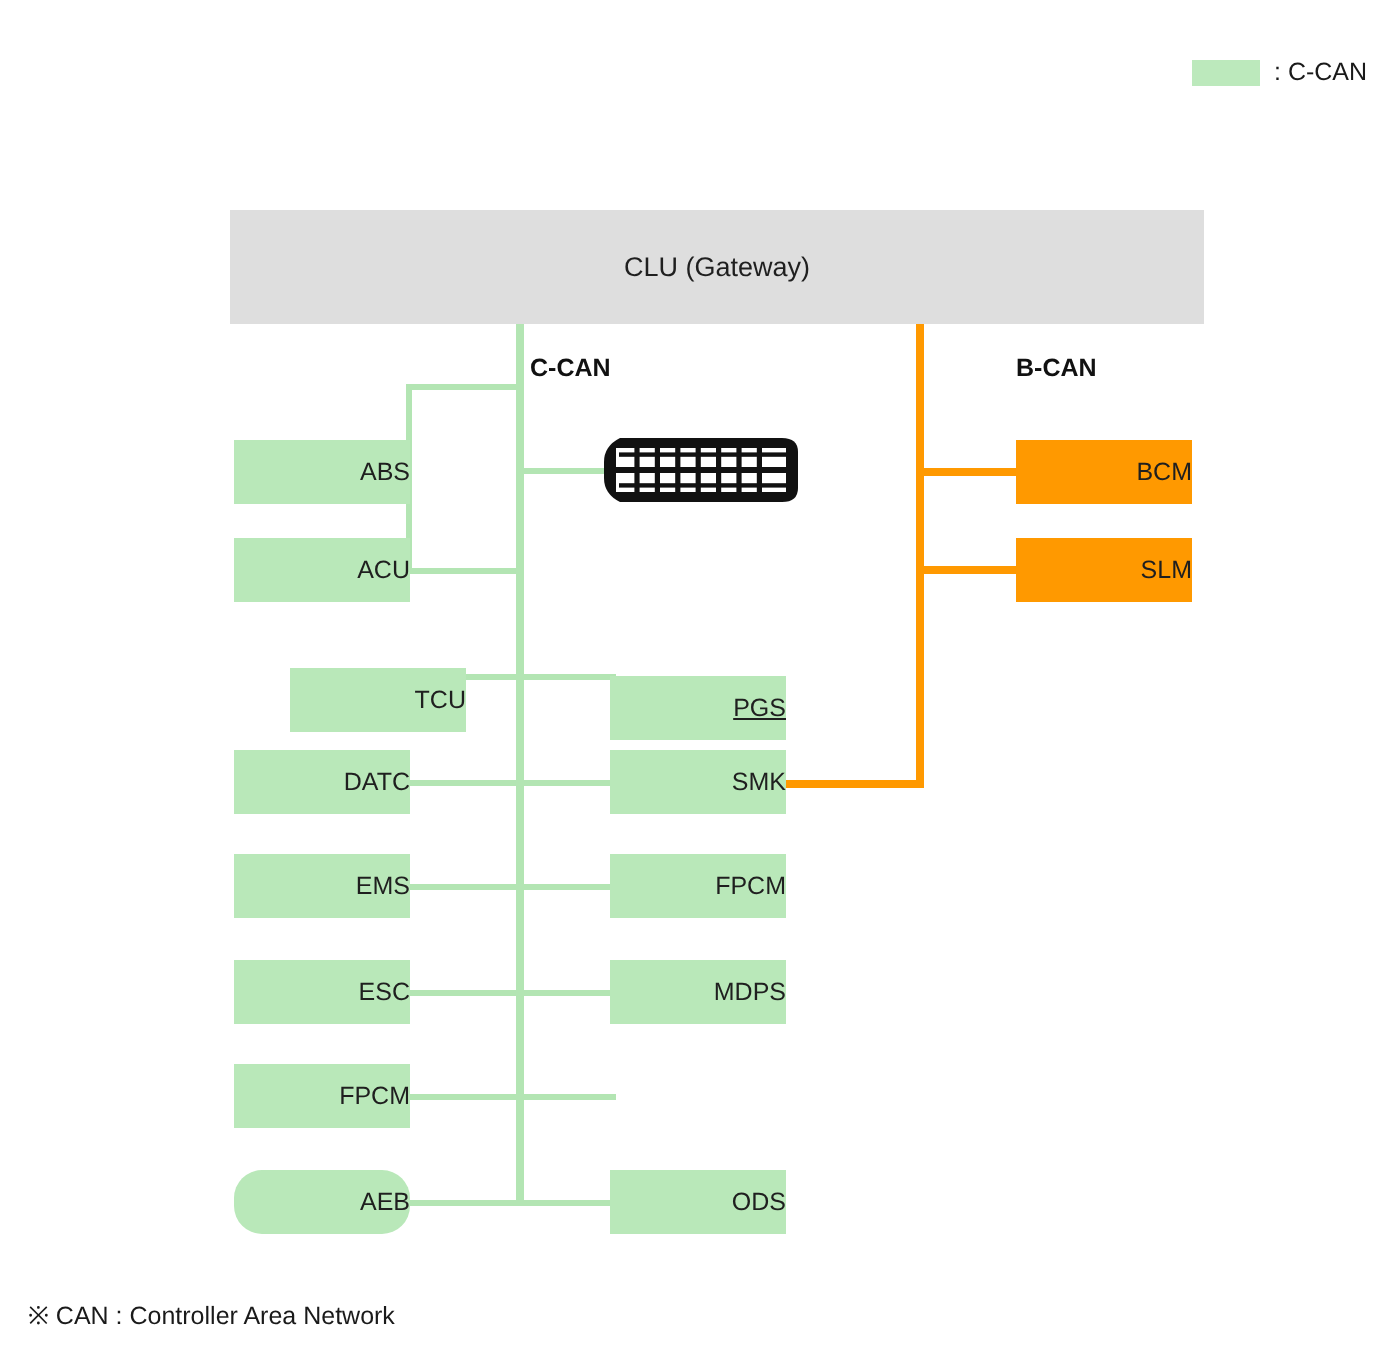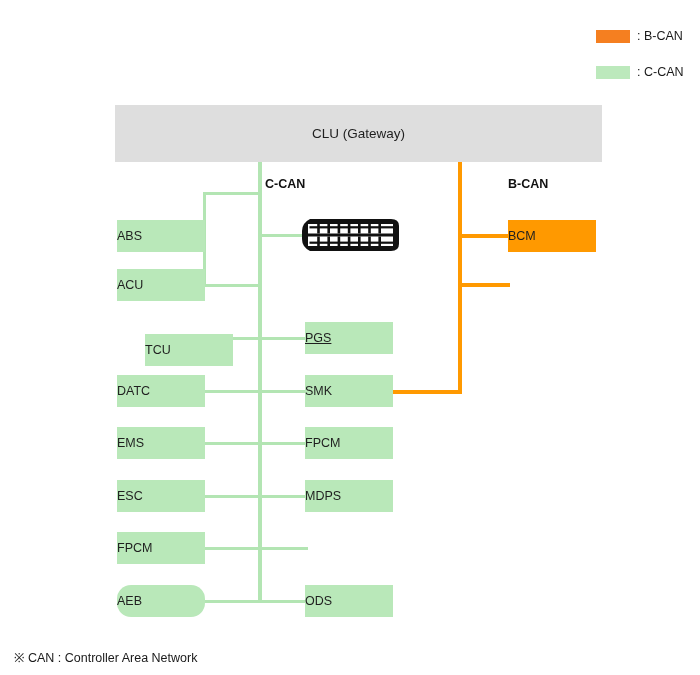--- a/index.html
+++ b/index.html
@@ -84,21 +84,21 @@
   .line.green { background: #b3e5b3; }
   .line.orange { background: #ff9900; }
 
   
   .node {
     position: absolute;
     width: 88px;
     height: 32px;
     display: flex;
     align-items: center;
-    justify-content: flex-start;
+    justify-content: flex-end;
     font-size: 12.5px;
     color: #1f1f1f;
     box-sizing: border-box;
   }
   .node.ccan { background: #b9e8b9; }
   .node.bcan { background: #ff9900; }
 
   
   .obd {
     position: absolute;
@@ -115,24 +115,20 @@
     top: 649px;
     font-size: 12.5px;
     color: #1a1a1a;
     white-space: nowrap;
   }
 </style>
 </head>
 <body>
 
 <div class="legend">
-  <div class="legend-row">
-    <span class="legend-swatch" style="background:#f57f20"></span>
-    <span class="legend-label">: B-CAN</span>
-  </div>
   <div class="legend-row">
     <span class="legend-swatch" style="background:#bce9bc"></span>
     <span class="legend-label">: C-CAN</span>
   </div>
 </div>
 
 <div class="canvas">
 
   <div class="gateway">
     <span>CLU (Gateway)</span>
@@ -210,35 +206,38 @@
   <div class="node ccan" style="left:117px; top:480px;">
     <span>ESC</span>
   </div>
   <div class="node ccan" style="left:117px; top:532px;">
     <span>FPCM</span>
   </div>
   <div class="node ccan" style="left:117px; top:585px;border-radius:14px;">
     <span>AEB</span>
   </div>
 
-  <div class="node ccan" style="left:305px; top:322px;text-decoration:underline;">
+  <div class="node ccan" style="left:305px; top:338px;text-decoration:underline;">
     <span>PGS</span>
   </div>
   <div class="node ccan" style="left:305px; top:375px;">
     <span>SMK</span>
   </div>
   <div class="node ccan" style="left:305px; top:427px;">
     <span>FPCM</span>
   </div>
   <div class="node ccan" style="left:305px; top:480px;">
     <span>MDPS</span>
   </div>
   <div class="node ccan" style="left:305px; top:585px;">
     <span>ODS</span>
   </div>
 
   <div class="node bcan" style="left:508px; top:220px;">
     <span>BCM</span>
   </div>
+  <div class="node bcan" style="left:508px; top:269px;">
+    <span>SLM</span>
+  </div>
 
 </div>
 
 <div class="footnote">※ CAN : Controller Area Network</div>
 
 </body></html>

